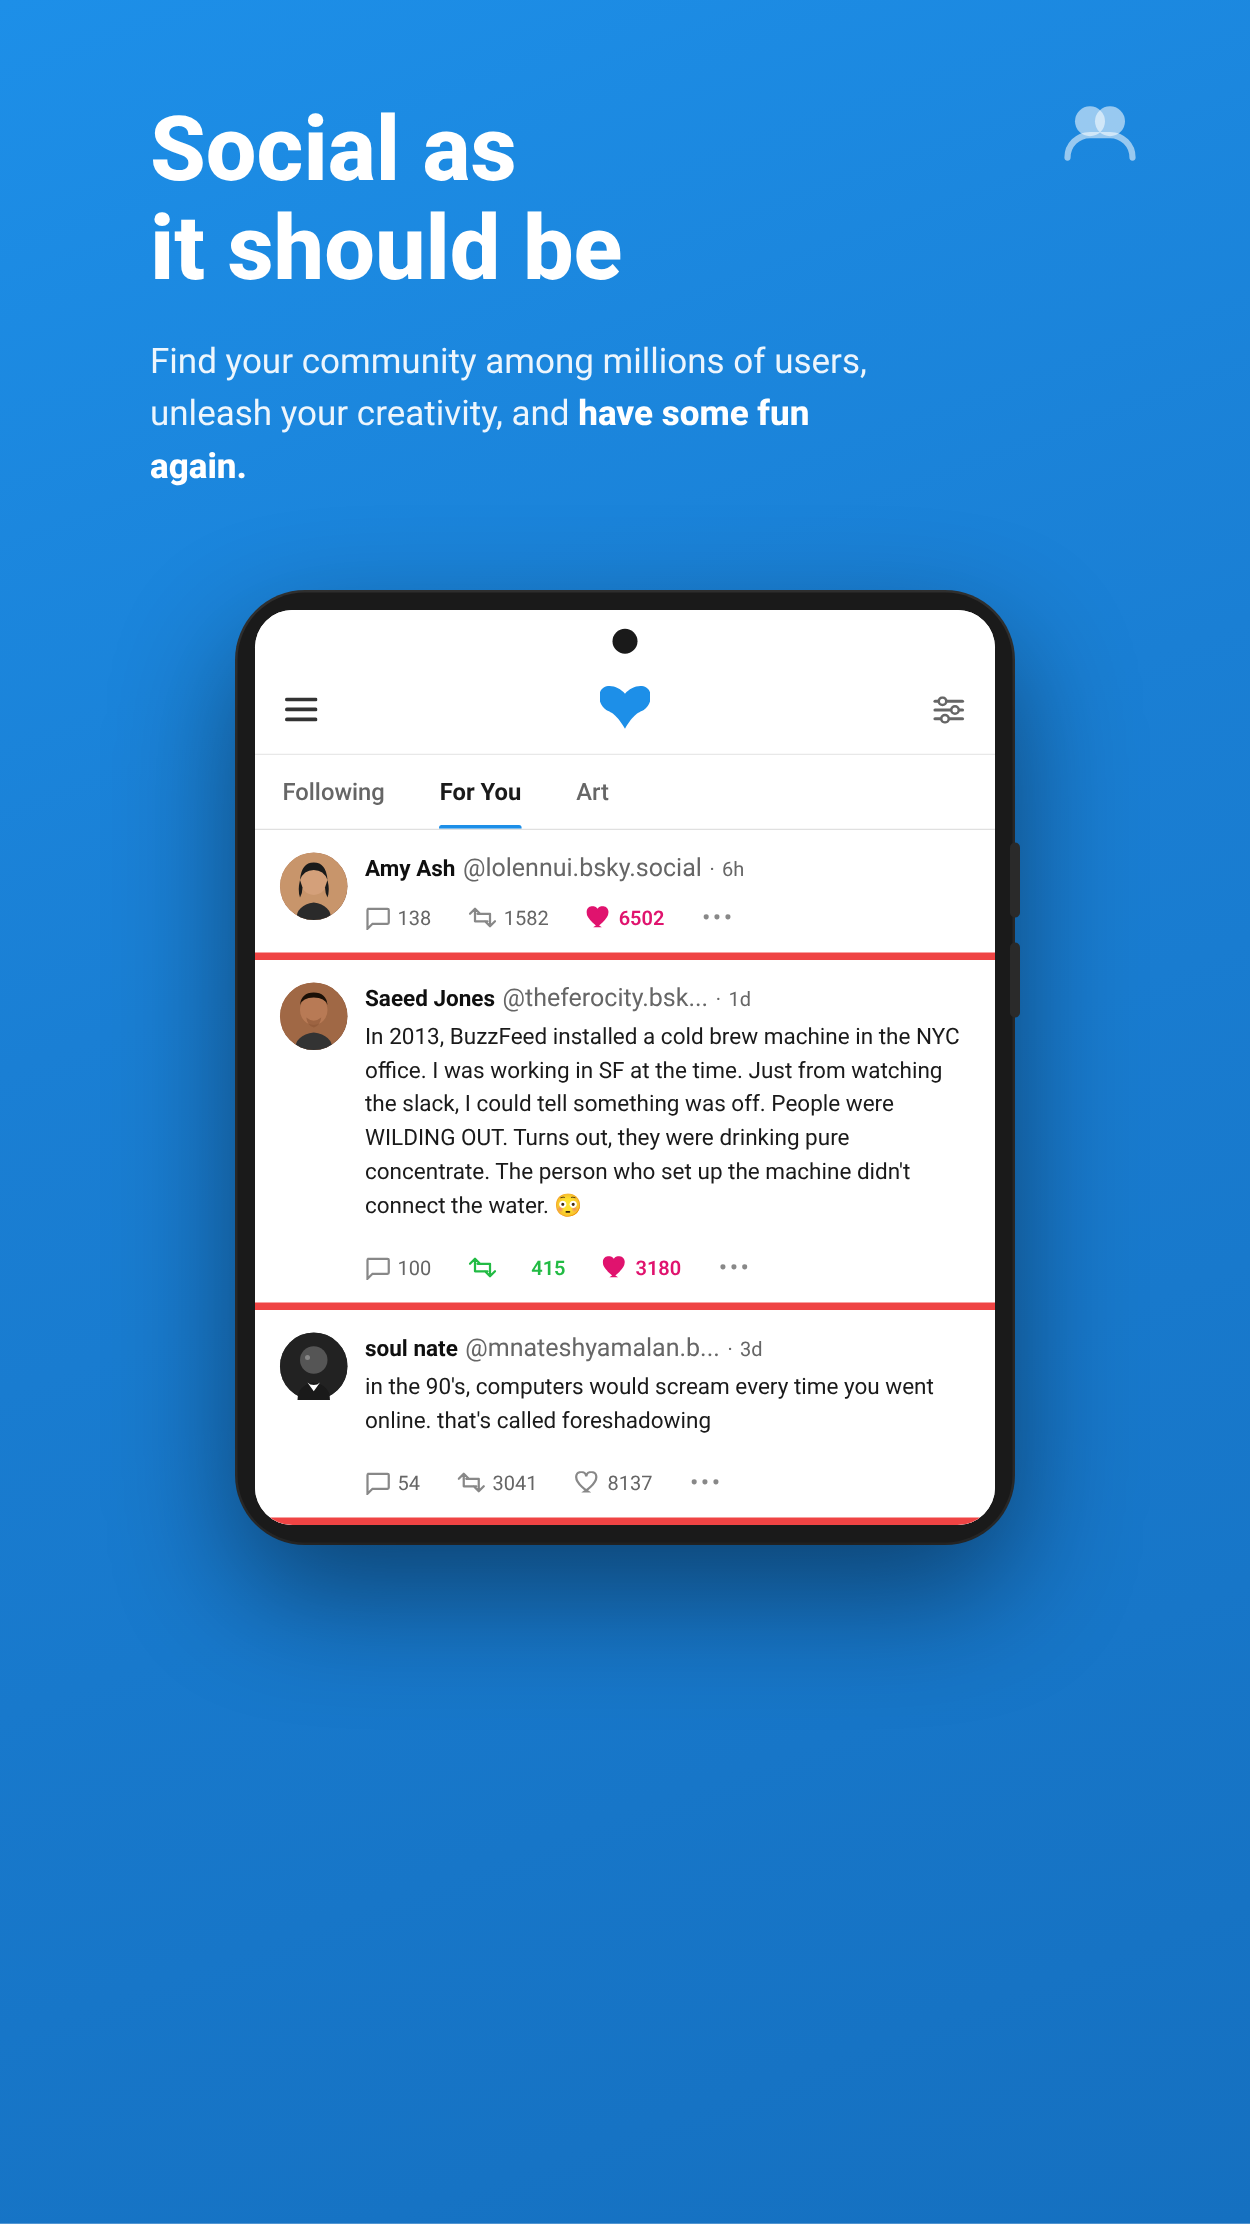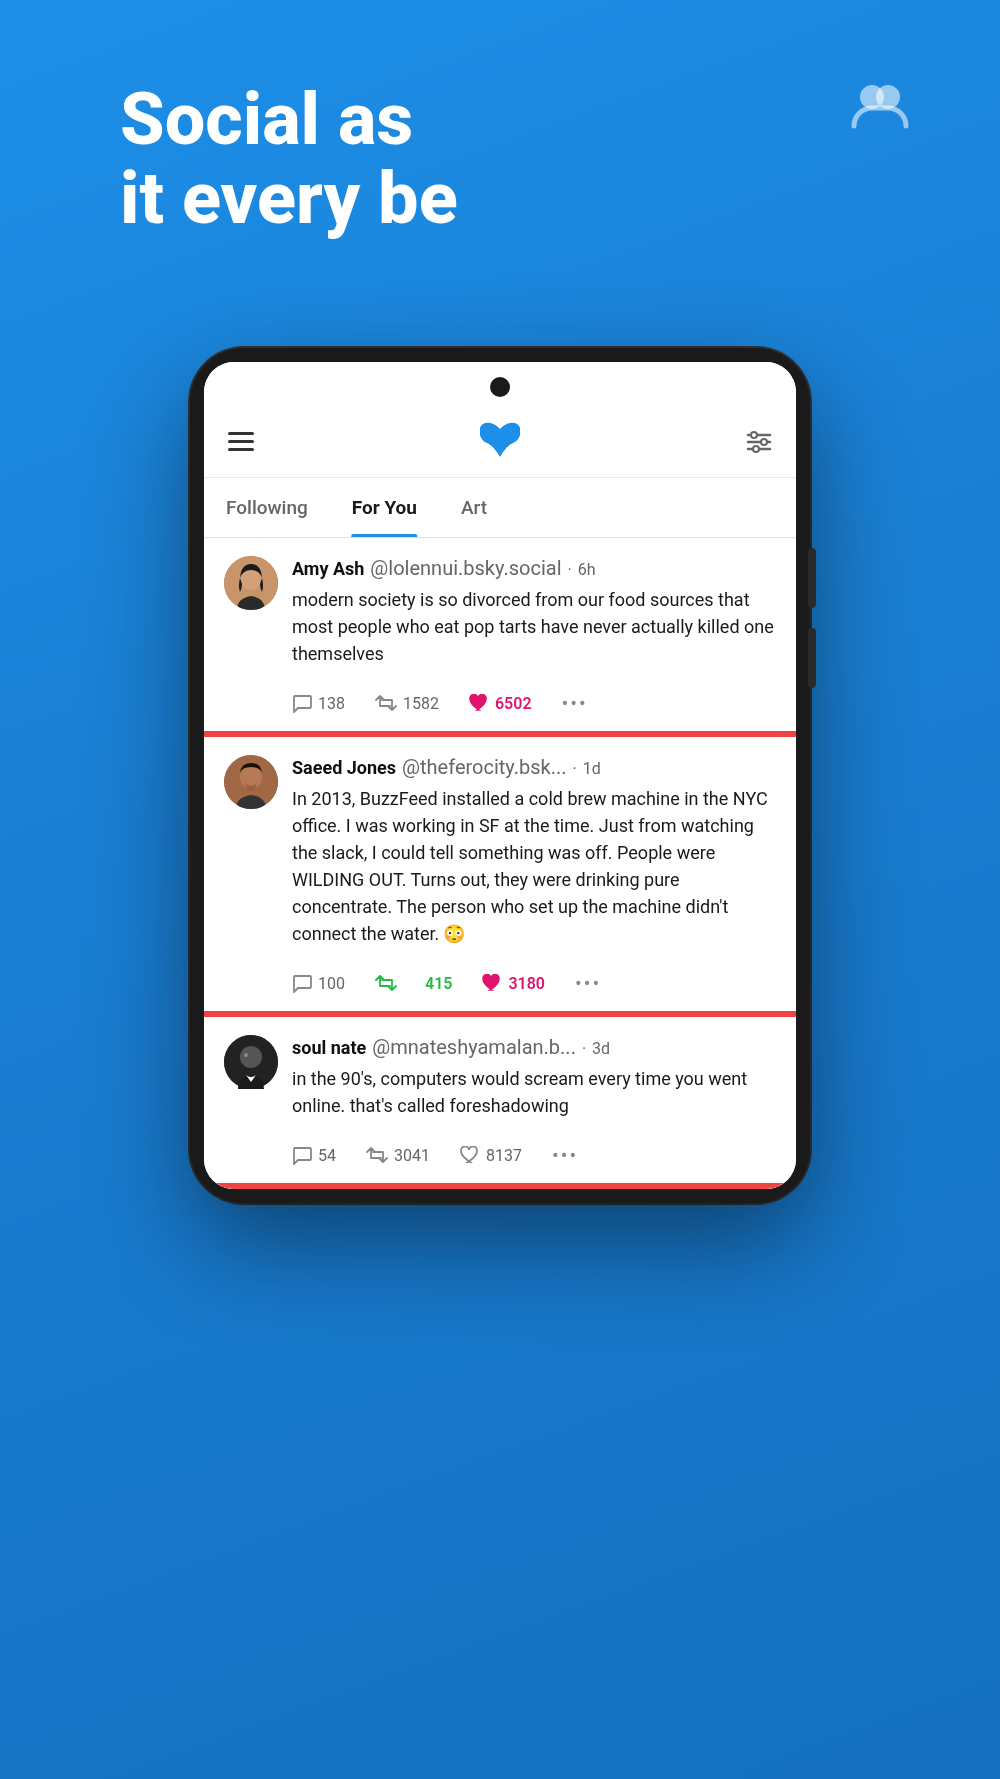--- a/index.html
+++ b/index.html
@@ -310,23 +310,26 @@
   <div class="hero-icon">
     <svg width="60" height="52" viewBox="0 0 60 52" fill="none" xmlns="http://www.w3.org/2000/svg">
       <ellipse cx="38" cy="17" rx="12" ry="12" fill="rgba(255,255,255,0.55)"></ellipse>
       <ellipse cx="22" cy="17" rx="12" ry="12" fill="rgba(255,255,255,0.55)"></ellipse>
       <path d="M4 46c0-10 8-18 18-18h16c10 0 18 8 18 18" stroke="rgba(255,255,255,0.55)" stroke-width="5" fill="none" stroke-linecap="round"></path>
     </svg>
   </div>
 
   <h1 class="hero-title">
     <span>Social as</span><br>
-    <span>it every be</span>
+    <span>it should be</span>
   </h1>
 
+  <p class="hero-subtitle">
+    <span>Find your community among millions of users, unleash your creativity, and </span><strong>have some fun again.</strong>
+  </p>
 </div>
 
 <div class="phone-wrapper">
   <div class="phone-outer">
 
     <div class="phone-side-buttons">
       <div class="side-button"></div>
       <div class="side-button"></div>
     </div>
 
@@ -388,21 +391,20 @@
             </svg>
           </div>
 
           <div class="post-content">
             <div class="post-meta">
               <span class="post-author">Amy Ash</span>
               <span class="post-handle">@lolennui.bsky.social</span>
               <span class="post-dot">·</span>
               <span class="post-time">6h</span>
             </div>
-            <div class="post-text">modern society is so divorced from our food sources that most people who eat pop tarts have never actually killed one themselves</div>
             <div class="post-actions">
               <div class="action-item">
                 <svg width="20" height="19" viewBox="0 0 20 19" fill="none">
                   <path d="M2 2h16a1 1 0 011 1v10a1 1 0 01-1 1H6l-4 4V3a1 1 0 011-1z" stroke="#888" stroke-width="1.8" fill="none"></path>
                 </svg>
                 <span class="action-count">138</span>
               </div>
               <div class="action-item">
                 <svg width="22" height="18" viewBox="0 0 22 18" fill="none">
                   <path d="M1 6l4-4 4 4M5 2v10h10M21 12l-4 4-4-4M17 16V6H7" stroke="#888" stroke-width="1.8" stroke-linecap="round" stroke-linejoin="round"></path>

